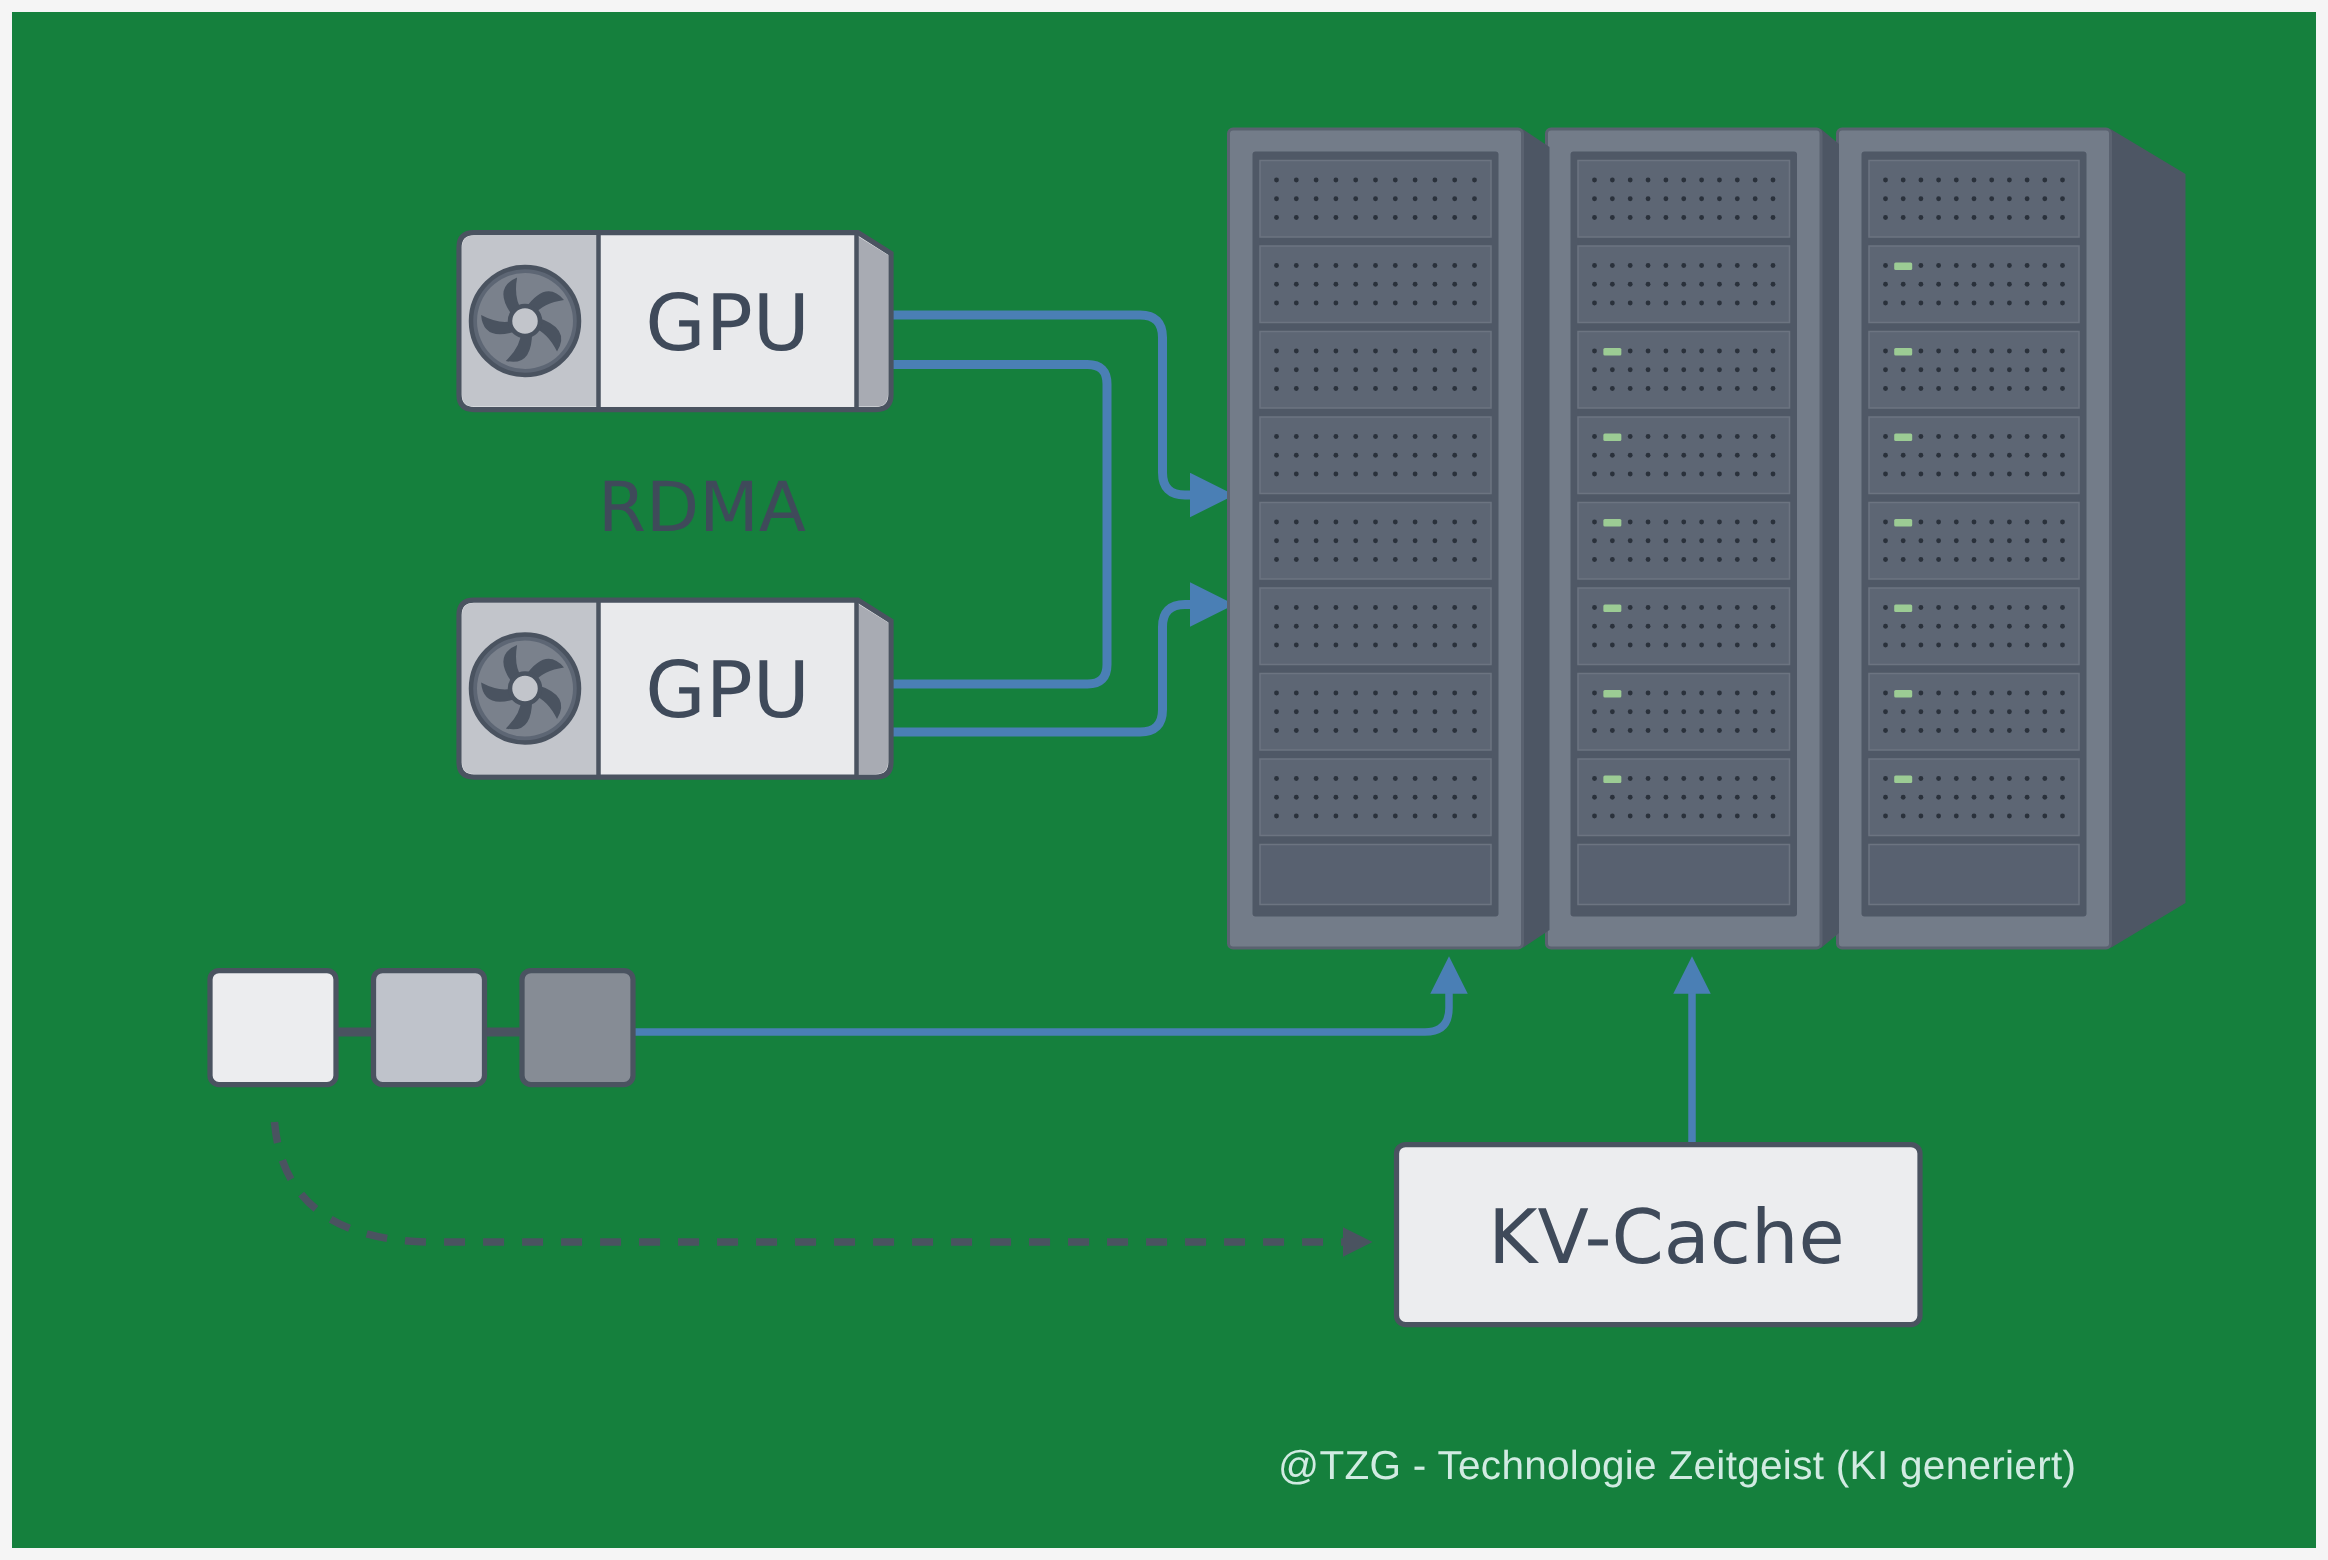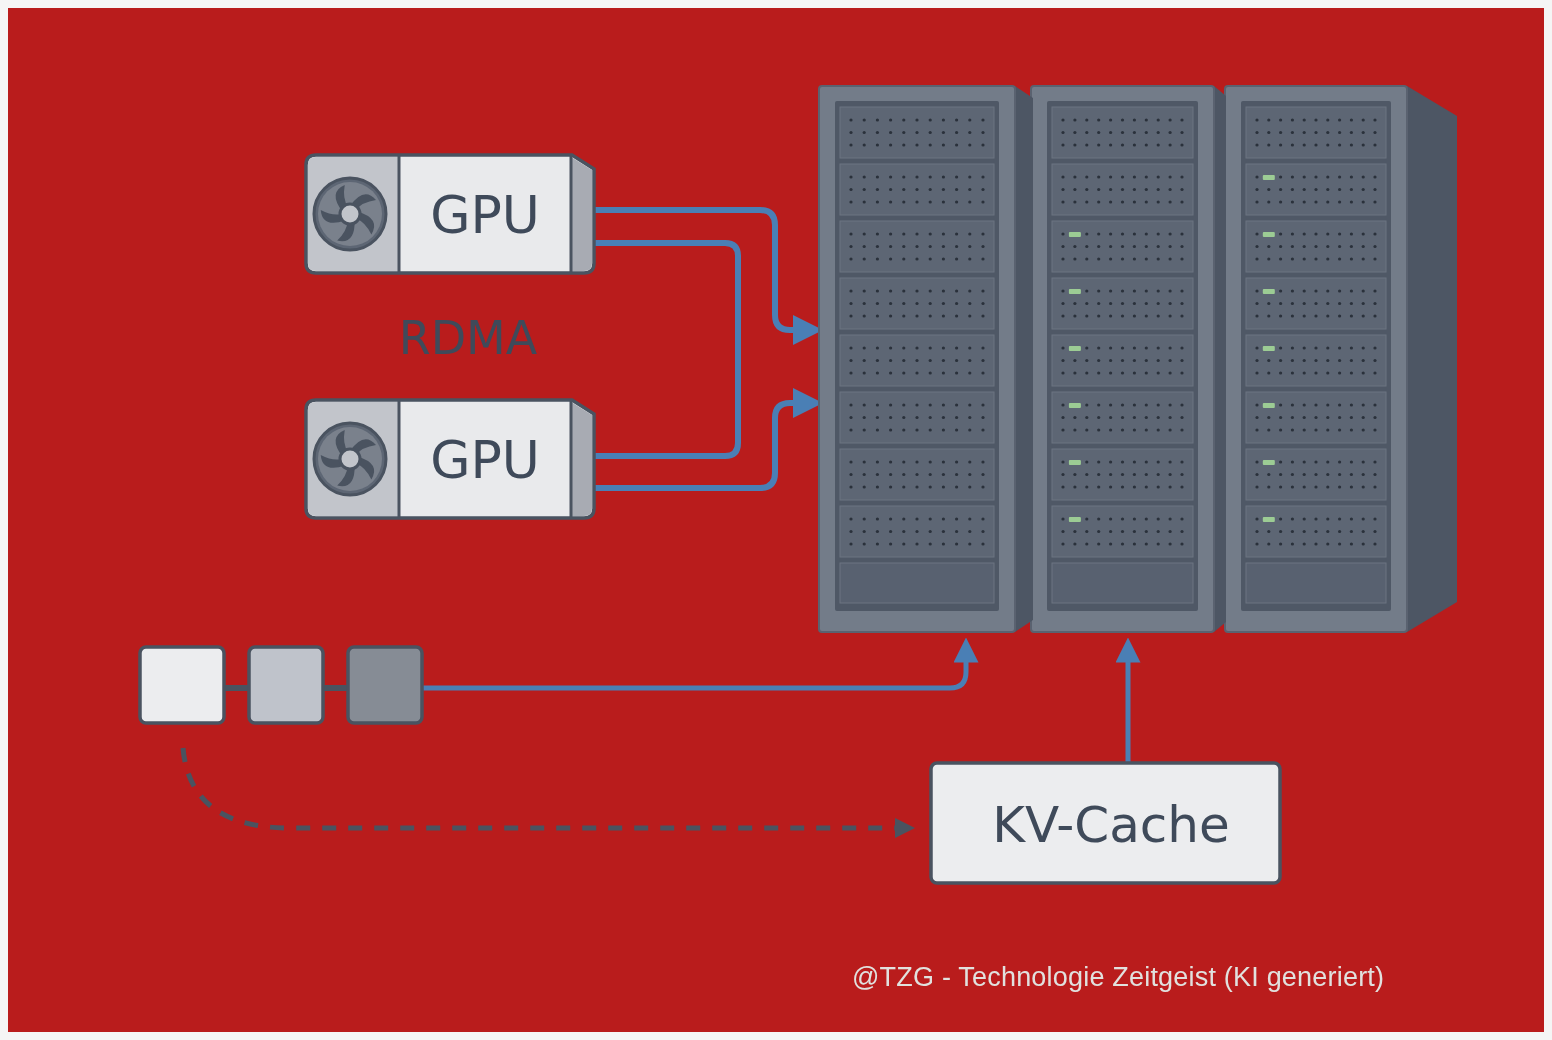--- a/index.html
+++ b/index.html
@@ -6,21 +6,21 @@
   body {
     width: 1552px; height: 1040px;
     background: #f5f5f5;
     position: relative;
     overflow: hidden;
     font-family: "DejaVu Sans", sans-serif;
   }
   #canvas {
     position: absolute; left: 8px; top: 8px;
     width: 1536px; height: 1024px;
-    background: #b91c1c;
+    background: #15803d;
   }
   svg#diagram { position: absolute; left: 0; top: 0; }
   .label-text { font-family: "DejaVu Sans", sans-serif; fill: #3f4a5a; }
   .watermark {
     position: absolute; left: 852px; top: 962px;
     font-family: "Liberation Sans", sans-serif;
     font-size: 27px; color: #e6f7f4; opacity: 0.9;
     white-space: nowrap; letter-spacing: 0.2px;
   }
 </style>

